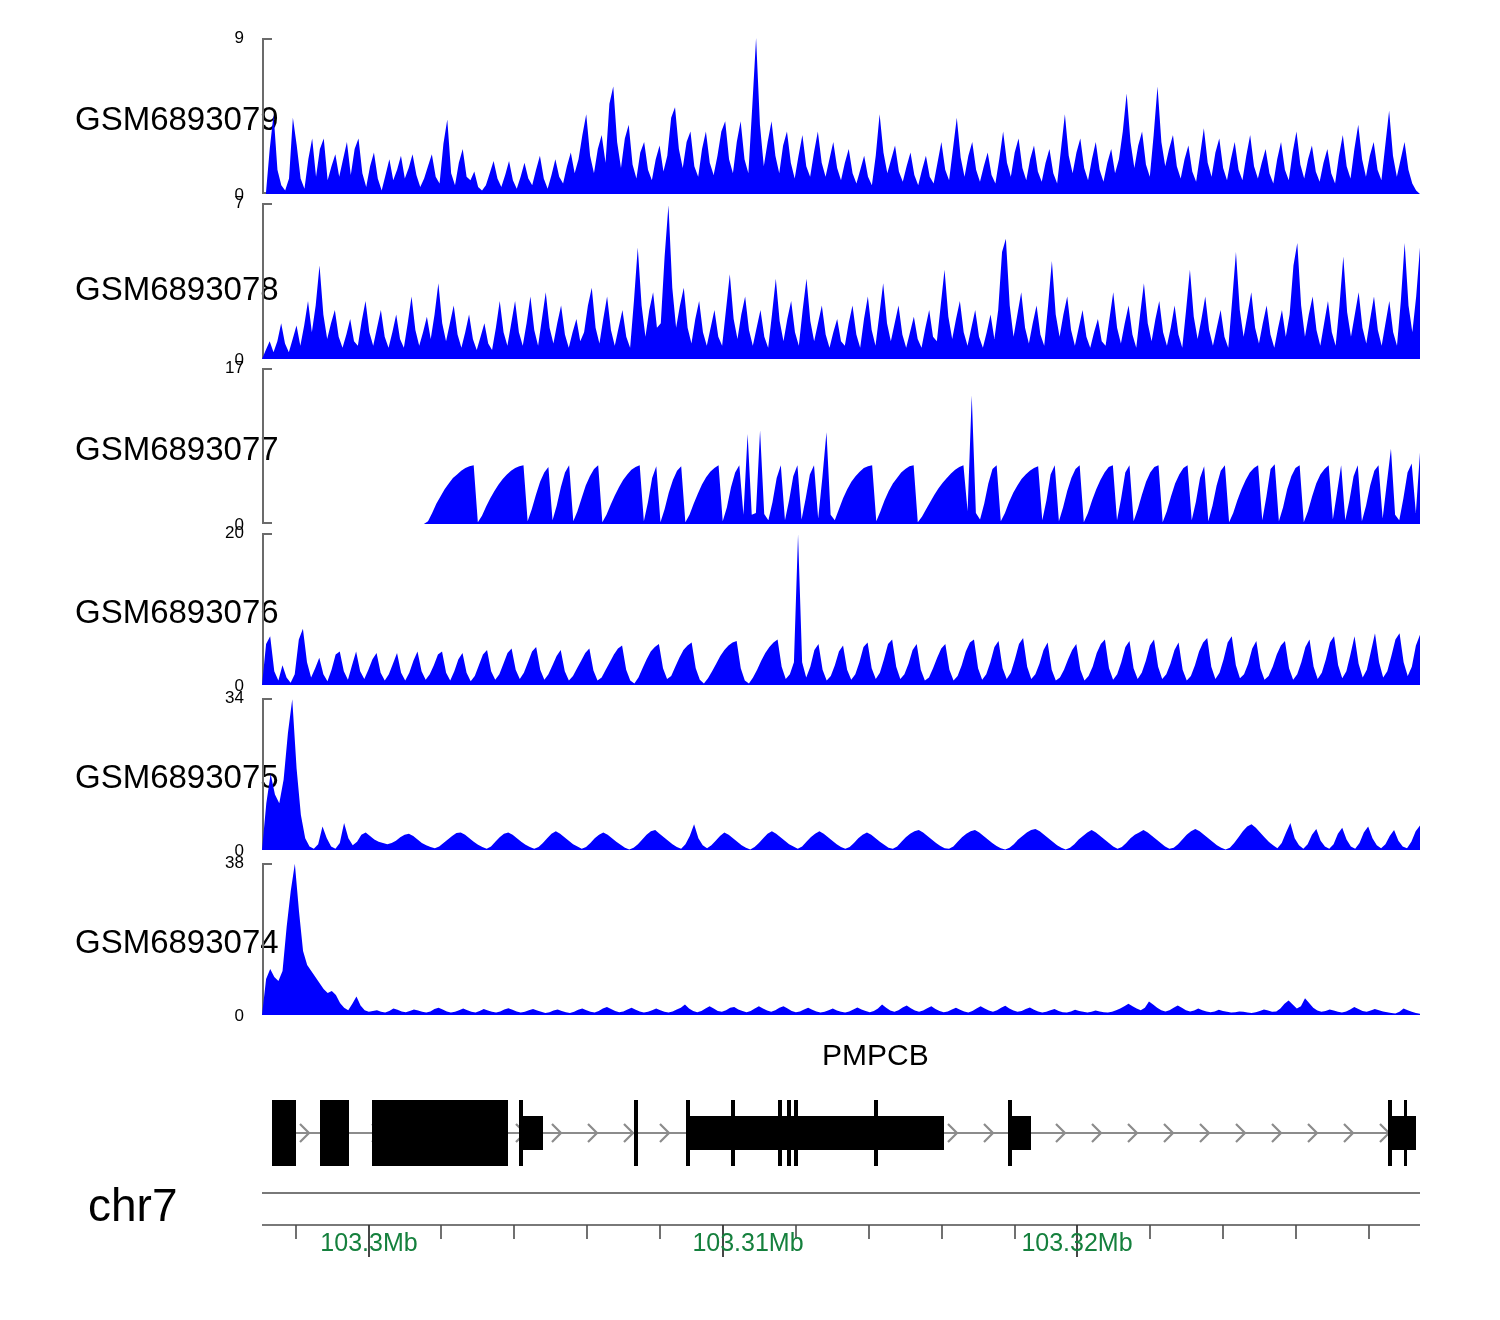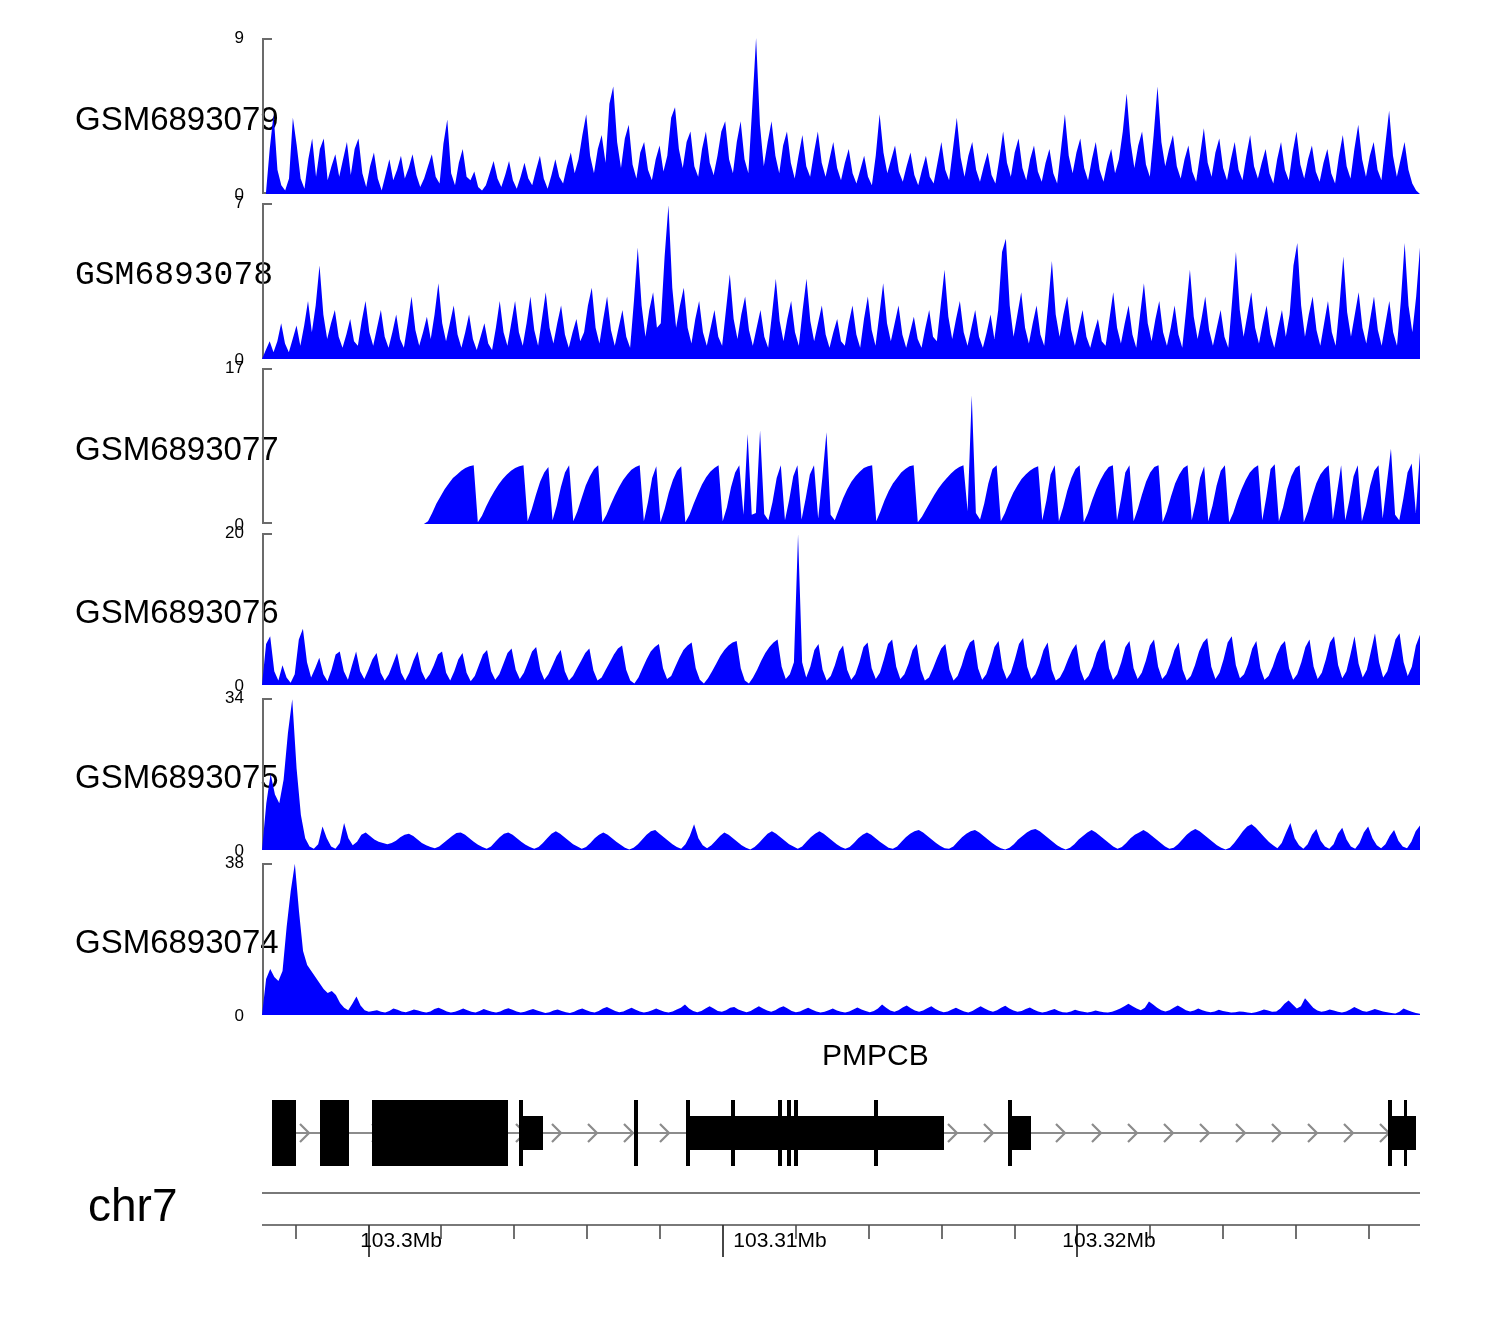--- a/index.html
+++ b/index.html
@@ -92,25 +92,24 @@
   #ruler-panel {
     position: absolute;
     left: 0;
     top: 1185px;
     width: 1500px;
     height: 110px;
   }
   .tick-label {
     position: absolute;
     top: 1228px;
-    font-size: 21px;
-    color: #000000;
+    font-size: 25px;
+    color: #15803d;
     white-space: nowrap;
     transform: translateX(-50%);
-    margin-left: 32px;
   }
 </style>
 </head>
 <body>
 
 <div id="browser">
 
   <div id="tracks">
       <div class="track-row" style="top: 38px; height: 156px;">
         <div class="track-label" style="top: 62px;">GSM6893079</div>
@@ -119,21 +118,21 @@
           <div class="axis-max">9</div>
           <div class="axis-min">0</div>
         </div>
         <div class="plot-area" style="top: 0px; height: 156px;">
           <svg viewBox="0 0 1158 156" preserveAspectRatio="none">
             <polygon points="0,156 0.00,156.00 3.86,156.00 7.72,110.93 11.58,76.27 15.44,131.73 19.30,147.33 23.16,152.53 27.02,140.40 30.88,79.73 34.74,107.47 38.60,140.40 42.46,150.80 46.32,121.33 50.18,100.53 54.04,138.67 57.90,110.93 61.76,100.53 65.62,142.13 69.48,128.27 73.34,116.13 77.20,138.67 81.06,121.33 84.92,104.00 88.78,136.93 92.64,110.93 96.50,100.53 100.36,135.20 104.22,149.07 108.08,128.27 111.94,114.40 115.80,140.40 119.66,152.53 123.52,136.93 127.38,121.33 131.24,142.13 135.10,131.73 138.96,117.87 142.82,140.40 146.68,130.00 150.54,116.13 154.40,136.93 158.26,149.07 162.12,140.40 165.98,128.27 169.84,116.13 173.70,138.67 177.56,145.60 181.42,105.73 185.28,81.47 189.14,135.20 193.00,147.33 196.86,124.80 200.72,110.93 204.58,138.67 208.44,142.13 212.30,133.47 216.16,149.07 220.02,152.53 223.88,147.33 227.74,135.20 231.60,123.07 235.46,140.40 239.32,149.07 243.18,136.93 247.04,123.07 250.90,142.13 254.76,150.80 258.62,138.67 262.48,124.80 266.34,140.40 270.20,147.33 274.06,131.73 277.92,117.87 281.78,140.40 285.64,150.80 289.50,136.93 293.36,121.33 297.22,138.67 301.08,145.60 304.94,128.27 308.80,114.40 312.66,135.20 316.52,121.33 320.38,97.07 324.24,76.27 328.10,117.87 331.96,135.20 335.82,110.93 339.68,97.07 343.54,124.80 347.40,65.87 351.26,48.53 355.12,104.00 358.98,130.00 362.84,100.53 366.70,86.67 370.56,126.53 374.42,140.40 378.28,114.40 382.14,104.00 386.00,131.73 389.86,142.13 393.72,121.33 397.58,107.47 401.44,133.47 405.30,117.87 409.16,79.73 413.02,69.33 416.88,110.93 420.74,130.00 424.60,104.00 428.46,93.60 432.32,128.27 436.18,138.67 440.04,110.93 443.90,93.60 447.76,124.80 451.62,136.93 455.48,117.87 459.34,93.60 463.20,83.20 467.06,121.33 470.92,135.20 474.78,104.00 478.64,83.20 482.50,121.33 486.36,135.20 490.22,69.33 494.08,0.00 497.94,86.67 501.80,128.27 505.66,104.00 509.52,83.20 513.38,117.87 517.24,135.20 521.10,107.47 524.96,93.60 528.82,124.80 532.68,140.40 536.54,117.87 540.40,97.07 544.26,128.27 548.12,138.67 551.98,114.40 555.84,93.60 559.70,124.80 563.56,138.67 567.42,121.33 571.28,104.00 575.14,130.00 579.00,142.13 582.86,124.80 586.72,110.93 590.58,135.20 594.44,145.60 598.30,131.73 602.16,117.87 606.02,138.67 609.88,147.33 613.74,117.87 617.60,76.27 621.46,114.40 625.32,135.20 629.18,121.33 633.04,107.47 636.90,133.47 640.76,143.87 644.62,128.27 648.48,114.40 652.34,136.93 656.20,147.33 660.06,131.73 663.92,117.87 667.78,138.67 671.64,145.60 675.50,124.80 679.36,104.00 683.22,131.73 687.08,142.13 690.94,110.93 694.80,79.73 698.66,119.60 702.52,138.67 706.38,117.87 710.24,104.00 714.10,131.73 717.96,143.87 721.82,128.27 725.68,114.40 729.54,136.93 733.40,145.60 737.26,121.33 741.12,93.60 744.98,124.80 748.84,138.67 752.70,114.40 756.56,100.53 760.42,130.00 764.28,142.13 768.14,121.33 772.00,107.47 775.86,133.47 779.72,143.87 783.58,124.80 787.44,110.93 791.30,135.20 795.16,145.60 799.02,110.93 802.88,76.27 806.74,117.87 810.60,135.20 814.46,114.40 818.32,100.53 822.18,130.00 826.04,142.13 829.90,121.33 833.76,104.00 837.62,131.73 841.48,143.87 845.34,124.80 849.20,110.93 853.06,135.20 856.92,121.33 860.78,93.60 864.64,55.47 868.50,104.00 872.36,130.00 876.22,107.47 880.08,93.60 883.94,126.53 887.80,138.67 891.66,97.07 895.52,48.53 899.38,104.00 903.24,128.27 907.10,110.93 910.96,97.07 914.82,128.27 918.68,140.40 922.54,121.33 926.40,107.47 930.26,133.47 934.12,143.87 937.98,117.87 941.84,90.13 945.70,124.80 949.56,138.67 953.42,114.40 957.28,100.53 961.14,130.00 965.00,142.13 968.86,121.33 972.72,104.00 976.58,131.73 980.44,142.13 984.30,117.87 988.16,97.07 992.02,128.27 995.88,140.40 999.74,124.80 1003.60,110.93 1007.46,135.20 1011.32,145.60 1015.18,121.33 1019.04,104.00 1022.90,131.73 1026.76,142.13 1030.62,114.40 1034.48,93.60 1038.34,126.53 1042.20,140.40 1046.06,121.33 1049.92,107.47 1053.78,133.47 1057.64,143.87 1061.50,124.80 1065.36,110.93 1069.22,135.20 1073.08,145.60 1076.94,117.87 1080.80,97.07 1084.66,128.27 1088.52,140.40 1092.38,110.93 1096.24,86.67 1100.10,121.33 1103.96,138.67 1107.82,117.87 1111.68,104.00 1115.54,131.73 1119.40,142.13 1123.26,107.47 1127.12,72.80 1130.98,117.87 1134.84,138.67 1138.70,121.33 1142.56,104.00 1146.42,131.73 1150.28,145.60 1154.14,152.53 1158.00,156.00 1158,156" fill="#0000ff"></polygon>
           </svg>
         </div>
       </div>
       <div class="track-row" style="top: 203px; height: 156px;">
-        <div class="track-label" style="top: 54px; font-family: Liberation Mono, monospace;">GSM6893078</div>
+        <div class="track-label" style="top: 67px;">GSM6893078</div>
         <div class="axis-wrap" style="top: 0px; height: 156px;">
           <div class="axis-bracket" style="top: 0px; height: 156px;"></div>
           <div class="axis-max">7</div>
           <div class="axis-min">0</div>
         </div>
         <div class="plot-area" style="top: 0px; height: 156px;">
           <svg viewBox="0 0 1158 156" preserveAspectRatio="none">
             <polygon points="0,156 0.00,156.00 3.83,147.09 7.67,138.17 11.50,149.31 15.34,138.17 19.17,120.34 23.01,140.40 26.84,149.31 30.68,135.94 34.51,122.57 38.34,142.63 42.18,122.57 46.01,98.06 49.85,129.26 53.68,102.51 57.52,62.40 61.35,111.43 65.19,135.94 69.02,120.34 72.85,106.97 76.69,133.71 80.52,144.86 84.36,131.49 88.19,115.89 92.03,138.17 95.86,142.63 99.70,118.11 103.53,98.06 107.36,129.26 111.20,142.63 115.03,124.80 118.87,106.97 122.70,133.71 126.54,144.86 130.37,129.26 134.21,111.43 138.04,135.94 141.87,144.86 145.71,120.34 149.54,93.60 153.38,127.03 157.21,142.63 161.05,129.26 164.88,113.66 168.72,135.94 172.55,111.43 176.38,80.23 180.22,120.34 184.05,138.17 187.89,120.34 191.72,102.51 195.56,131.49 199.39,144.86 203.23,129.26 207.06,111.43 210.89,135.94 214.73,147.09 218.56,133.71 222.40,120.34 226.23,140.40 230.07,147.09 233.90,124.80 237.74,98.06 241.57,129.26 245.40,142.63 249.24,120.34 253.07,98.06 256.91,129.26 260.74,142.63 264.58,120.34 268.41,93.60 272.25,127.03 276.08,142.63 279.91,115.89 283.75,89.14 287.58,124.80 291.42,140.40 295.25,120.34 299.09,102.51 302.92,131.49 306.75,144.86 310.59,129.26 314.42,115.89 318.26,138.17 322.09,129.26 325.93,102.51 329.76,84.69 333.60,124.80 337.43,140.40 341.26,115.89 345.10,93.60 348.93,127.03 352.77,142.63 356.60,124.80 360.44,106.97 364.27,133.71 368.11,144.86 371.94,98.06 375.77,44.57 379.61,102.51 383.44,133.71 387.28,106.97 391.11,89.14 394.95,124.80 398.78,120.34 402.62,53.49 406.45,2.23 410.28,84.69 414.12,124.80 417.95,102.51 421.79,84.69 425.62,124.80 429.46,140.40 433.29,115.89 437.13,98.06 440.96,129.26 444.79,142.63 448.63,124.80 452.46,106.97 456.30,133.71 460.13,142.63 463.97,106.97 467.80,71.31 471.64,115.89 475.47,135.94 479.30,111.43 483.14,93.60 486.97,127.03 490.81,142.63 494.64,124.80 498.48,106.97 502.31,133.71 506.15,144.86 509.98,111.43 513.81,75.77 517.65,118.11 521.48,138.17 525.32,115.89 529.15,98.06 532.99,129.26 536.82,142.63 540.66,106.97 544.49,75.77 548.32,118.11 552.16,138.17 555.99,120.34 559.83,102.51 563.66,131.49 567.50,144.86 571.33,129.26 575.17,115.89 579.00,138.17 582.83,142.63 586.67,120.34 590.50,102.51 594.34,131.49 598.17,144.86 602.01,115.89 605.84,93.60 609.68,127.03 613.51,142.63 617.34,111.43 621.18,80.23 625.01,120.34 628.85,138.17 632.68,120.34 636.52,102.51 640.35,131.49 644.19,144.86 648.02,129.26 651.85,113.66 655.69,135.94 659.52,144.86 663.36,124.80 667.19,106.97 671.03,133.71 674.86,138.17 678.70,102.51 682.53,66.86 686.36,113.66 690.20,135.94 694.03,115.89 697.87,98.06 701.70,129.26 705.54,142.63 709.37,124.80 713.21,106.97 717.04,133.71 720.87,144.86 724.71,129.26 728.54,111.43 732.38,135.94 736.21,106.97 740.05,49.03 743.88,35.66 747.72,102.51 751.55,133.71 755.38,111.43 759.22,89.14 763.05,124.80 766.89,140.40 770.72,120.34 774.56,102.51 778.39,131.49 782.23,142.63 786.06,102.51 789.89,57.94 793.73,111.43 797.56,133.71 801.40,111.43 805.23,93.60 809.07,127.03 812.90,142.63 816.74,124.80 820.57,106.97 824.40,133.71 828.24,144.86 832.07,129.26 835.91,115.89 839.74,138.17 843.58,142.63 847.41,115.89 851.25,89.14 855.08,124.80 858.91,140.40 862.75,120.34 866.58,102.51 870.42,131.49 874.25,144.86 878.09,111.43 881.92,80.23 885.75,120.34 889.59,138.17 893.42,115.89 897.26,98.06 901.09,129.26 904.93,142.63 908.76,124.80 912.60,102.51 916.43,131.49 920.26,144.86 924.10,106.97 927.93,66.86 931.77,113.66 935.60,135.94 939.44,115.89 943.27,93.60 947.11,127.03 950.94,142.63 954.77,124.80 958.61,106.97 962.44,133.71 966.28,144.86 970.11,98.06 973.95,49.03 977.78,106.97 981.62,133.71 985.45,111.43 989.28,89.14 993.12,124.80 996.95,140.40 1000.79,120.34 1004.62,102.51 1008.46,131.49 1012.29,144.86 1016.13,124.80 1019.96,106.97 1023.79,133.71 1027.63,111.43 1031.46,62.40 1035.30,40.11 1039.13,102.51 1042.97,133.71 1046.80,111.43 1050.64,93.60 1054.47,127.03 1058.30,142.63 1062.14,120.34 1065.97,98.06 1069.81,129.26 1073.64,142.63 1077.48,102.51 1081.31,53.49 1085.15,109.20 1088.98,133.71 1092.81,111.43 1096.65,89.14 1100.48,124.80 1104.32,140.40 1108.15,115.89 1111.99,93.60 1115.82,127.03 1119.66,142.63 1123.49,120.34 1127.32,98.06 1131.16,129.26 1134.99,142.63 1138.83,98.06 1142.66,40.11 1146.50,102.51 1150.33,129.26 1154.17,93.60 1158.00,44.57 1158,156" fill="#0000ff"></polygon>
           </svg>
         </div>

